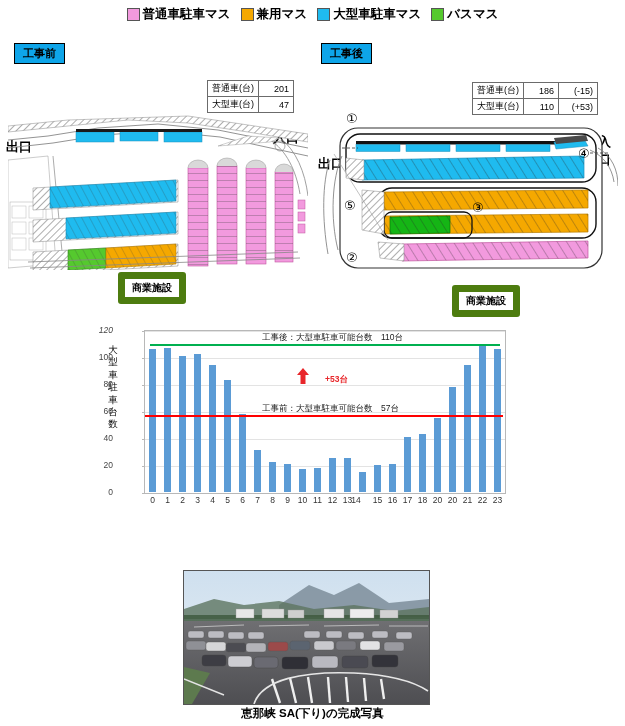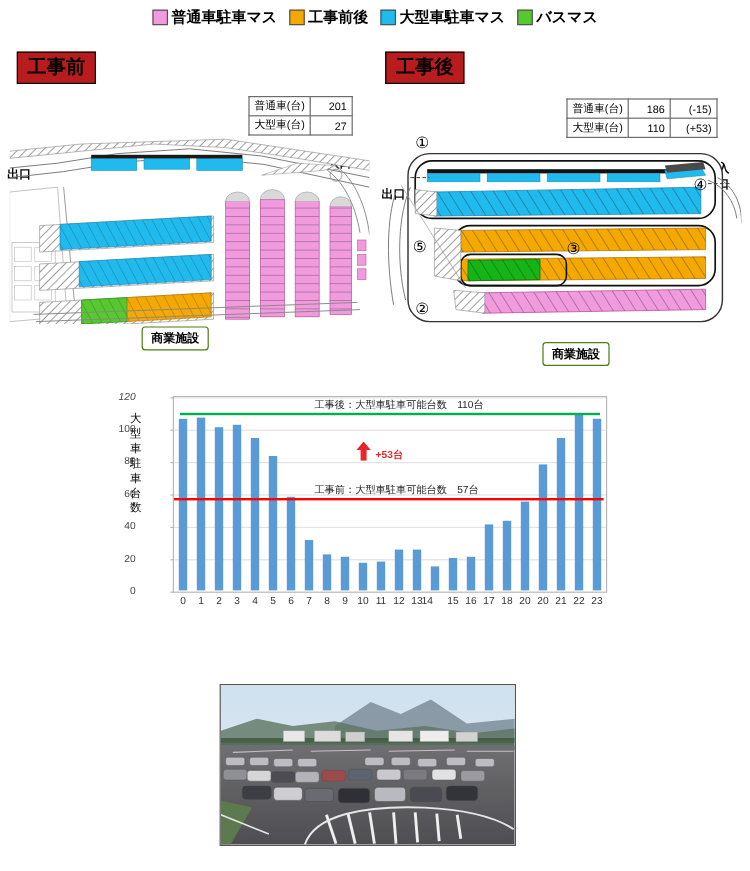--- a/index.html
+++ b/index.html
@@ -17,22 +17,22 @@
   .legend{
     position:absolute;left:0;top:6px;width:625px;
     display:flex;justify-content:center;align-items:center;gap:10px;
   }
   .legend-item{display:flex;align-items:center;gap:3px;}
   .legend-swatch{width:11px;height:11px;border:1px solid #555;}
   .legend-label{font-size:12.5px;font-weight:bold;letter-spacing:0px;}
 
   
   .phase-box{
-    position:absolute;border:1px solid #000;background:#b91c1c;
-    padding:2px 8px;font-size:16px;font-weight:bold;
+    position:absolute;border:1px solid #000;background:#0ea5e9;
+    padding:2px 8px;font-size:11px;font-weight:bold;
   }
   #phase-before{left:14px;top:43px;}
   #phase-after{left:321px;top:43px;text-align:center;}
 
   
   table.count-tbl{
     position:absolute;border-collapse:collapse;background:#fff;
     font-size:9px;
   }
   table.count-tbl td{
@@ -45,27 +45,27 @@
   #tbl-before{left:207px;top:80px;}
   #tbl-after{left:472px;top:82px;}
 
   
   .map{position:absolute;overflow:hidden;}
   #map-before{left:8px;top:110px;width:300px;height:160px;}
   #map-after{left:322px;top:108px;width:296px;height:172px;}
   .map svg{display:block;}
 
   .map-caption{
-    position:absolute;border:1px solid #4d7c0f;border-radius:3px;background:#fff;
+    position:absolute;border:7px solid #4d7c0f;border-radius:3px;background:#fff;
     padding:2px 7px;font-size:10px;font-weight:bold;
   }
   #cap-before{left:118px;top:272px;}
   #cap-after{left:452px;top:285px;}
 
-  .io-label{position:absolute;font-size:10px;font-weight:bold;}
+  .io-label{position:absolute;font-size:13px;font-weight:bold;}
   #exit-before{left:6px;top:138px;}
   #enter-before{left:273px;top:129px;}
   #exit-after{left:318px;top:155px;}
   #enter-after{left:598px;top:133px;}
 
   
   .chart-wrap{position:absolute;left:104px;top:310px;width:412px;height:215px;}
   .chart-title{
     position:absolute;left:0;top:0;width:412px;text-align:center;
     font-size:12px;font-weight:bold;
@@ -119,21 +119,21 @@
 
 <div class="page">
 
   <div class="legend">
     <div class="legend-item">
       <span class="legend-swatch" style="background:#f29ade"></span>
       <span class="legend-label">普通車駐車マス</span>
     </div>
     <div class="legend-item">
       <span class="legend-swatch" style="background:#f5a800"></span>
-      <span class="legend-label">工事前後</span>
+      <span class="legend-label">兼用マス</span>
     </div>
     <div class="legend-item">
       <span class="legend-swatch" style="background:#1fbbef"></span>
       <span class="legend-label">大型車駐車マス</span>
     </div>
     <div class="legend-item">
       <span class="legend-swatch" style="background:#55c92e"></span>
       <span class="legend-label">バスマス</span>
     </div>
   </div>
@@ -141,21 +141,21 @@
   <div class="phase-box" id="phase-before">工事前</div>
 
   <table class="count-tbl" id="tbl-before">
     <tbody>
         <tr>
       <td class="lbl">普通車(台)</td>
       <td class="num">201</td>
     </tr>
     <tr>
       <td class="lbl">大型車(台)</td>
-      <td class="num">27</td>
+      <td class="num">47</td>
     </tr>
   </tbody>
     </table>
 
   <div class="io-label" id="exit-before">出口</div>
   <div class="io-label" id="enter-before">入口</div>
 
   <div class="map" id="map-before">
     <svg width="300" height="160" viewBox="0 0 300 160" xmlns="http://www.w3.org/2000/svg">
       <defs>
@@ -383,21 +383,21 @@
         <div class="hline-label" style="top: 21.5px; left: 158px;">工事後：大型車駐車可能台数　110台</div>
         <div class="hline" style="left: 41px; width: 358px; top: 105.05px; background: rgb(255, 0, 0);"></div>
         <div class="hline-label" style="top: 93.05px; left: 158px;">工事前：大型車駐車可能台数　57台</div>
       </div>
 
     <div class="uparrow" style="left:192px;top:58px;">
       <svg width="14" height="16" viewBox="0 0 14 16">
           <polygon points="7,0 13,7 9.5,7 9.5,16 4.5,16 4.5,7 1,7" fill="#e8262a"></polygon>
         </svg>
     </div>
-    <div class="arrow-label" style="left:209px;top:64px;">+53台</div>
+    <div class="arrow-label" style="left:221px;top:64px;">+53台</div>
 
     <div class="xlabels" id="xlabels">
         <div class="xlab" style="left: 1.5px;">0</div>
         <div class="xlab" style="left: 16.5px;">1</div>
         <div class="xlab" style="left: 31.5px;">2</div>
         <div class="xlab" style="left: 46.5px;">3</div>
         <div class="xlab" style="left: 61.5px;">4</div>
         <div class="xlab" style="left: 76.5px;">5</div>
         <div class="xlab" style="left: 91.5px;">6</div>
         <div class="xlab" style="left: 106.5px;">7</div>
@@ -502,14 +502,15 @@
           <line x1="182" y1="130" x2="180" y2="107"></line>
         <line x1="200" y1="128" x2="197" y2="108"></line>
       </g>
       <path d="M70 133 C78 108 120 100 170 102 C210 104 232 112 244 120" fill="none" stroke="#e6e6e6" stroke-width="1.6"></path>
 
       <polygon points="0,96 26,102 8,133 0,133" fill="#5d7a4e"></polygon>
       <path d="M0 108 L40 124" stroke="#e4e4e4" stroke-width="1.4" fill="none"></path>
     </svg>
   </div>
 
+  <div class="fig-caption" id="cap-photo">恵那峡 SA(下り)の完成写真</div>
 
 </div>
 
 </body></html>

